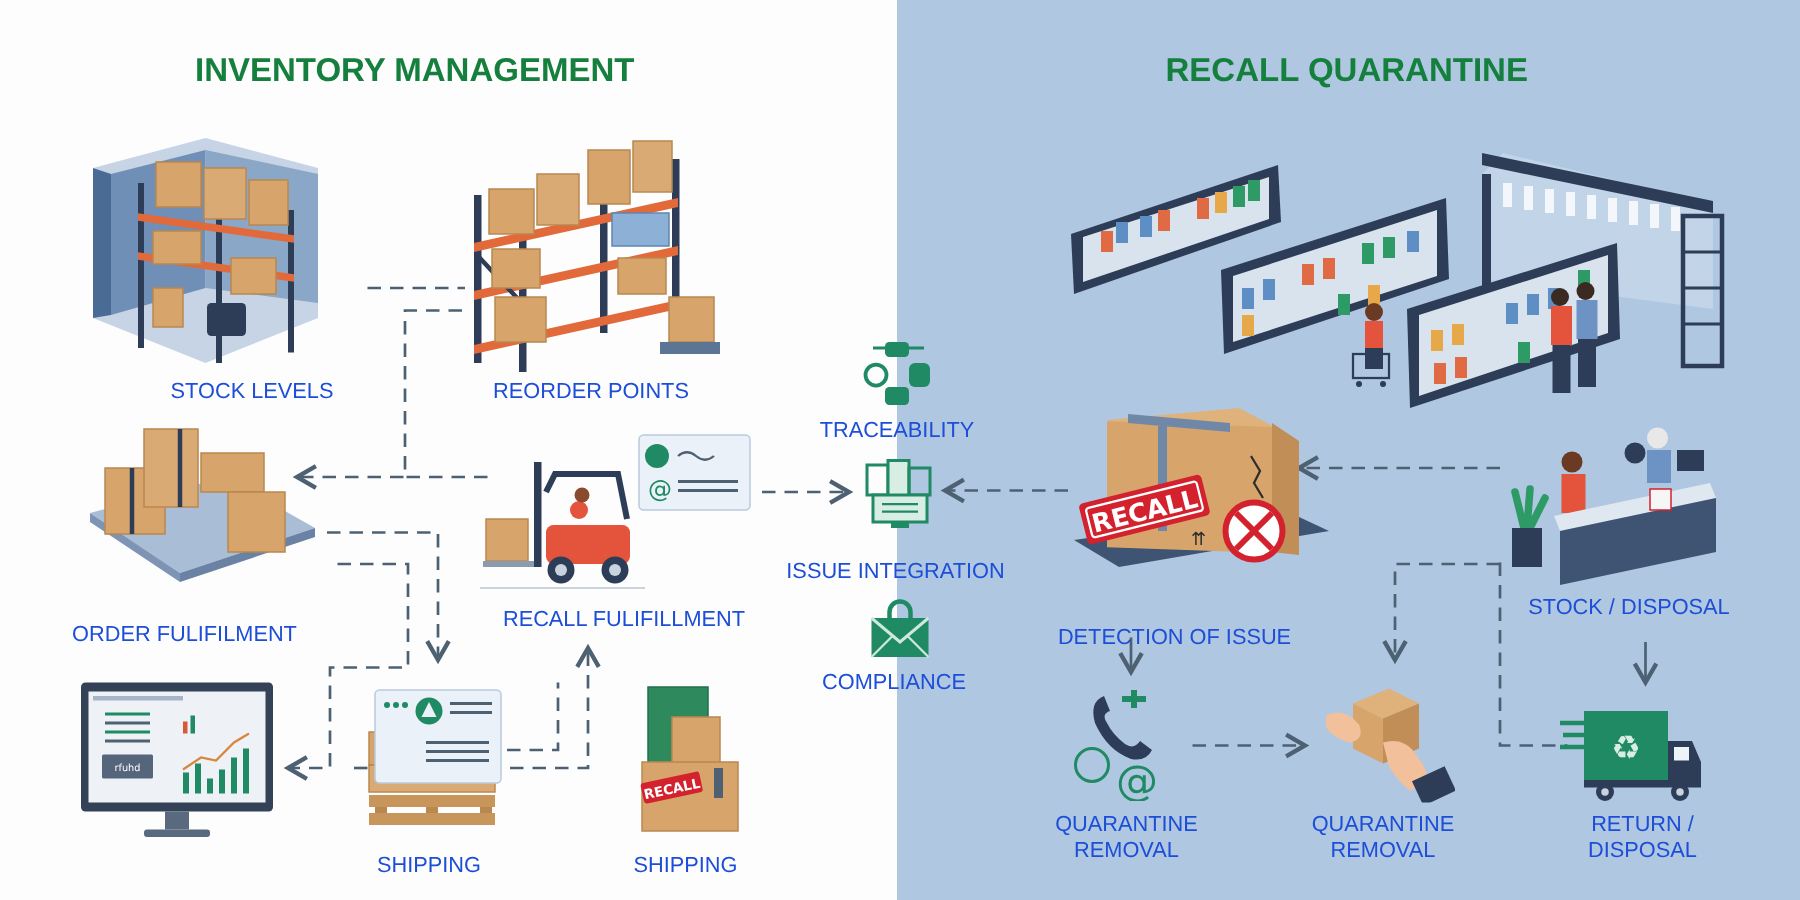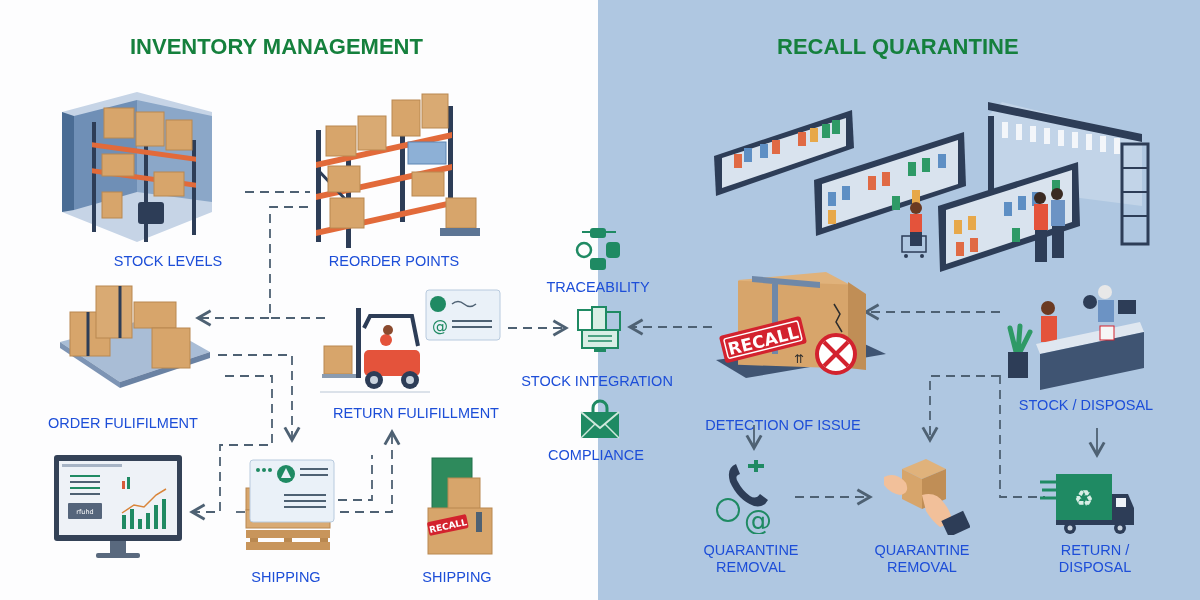--- a/index.html
+++ b/index.html
@@ -363,26 +363,26 @@
   <rect x="16" y="50" width="78" height="5" fill="#2d3d57"></rect>
   <circle cx="30" cy="58" r="6" fill="#2d3d57"></circle>
     <circle cx="30" cy="58" r="2.5" fill="#c9d3de"></circle>
   <circle cx="80" cy="58" r="6" fill="#2d3d57"></circle>
     <circle cx="80" cy="58" r="2.5" fill="#c9d3de"></circle>
 </svg>
 
 <div class="label" style="left:168px;top:253px;">STOCK LEVELS</div>
 <div class="label" style="left:394px;top:253px;">REORDER POINTS</div>
 <div class="label" style="left:123px;top:405px;margin-top:10px;">ORDER FULIFILMENT</div>
-<div class="label" style="left:416px;top:405px;">RETURN FULIFILLMENT</div>
+<div class="label" style="left:416px;top:405px;">RECALL FULIFILLMENT</div>
 <div class="label" style="left:286px;top:569px;">SHIPPING</div>
 <div class="label" style="left:457px;top:569px;">SHIPPING</div>
 
 <div class="label" style="left:598px;top:279px;">TRACEABILITY</div>
-<div class="label" style="left:597px;top:373px;">STOCK INTEGRATION</div>
+<div class="label" style="left:597px;top:373px;">ISSUE INTEGRATION</div>
 <div class="label" style="left:596px;top:447px;">COMPLIANCE</div>
 
 <div class="label" style="left:783px;top:417px;">DETECTION OF ISSUE</div>
 <div class="label" style="left:1086px;top:397px;">STOCK / DISPOSAL</div>
 
 <div class="label" style="left:751px;top:542px;">
   <div>QUARANTINE</div>
   <div>REMOVAL</div>
 </div>
 <div class="label" style="left:922px;top:542px;">

